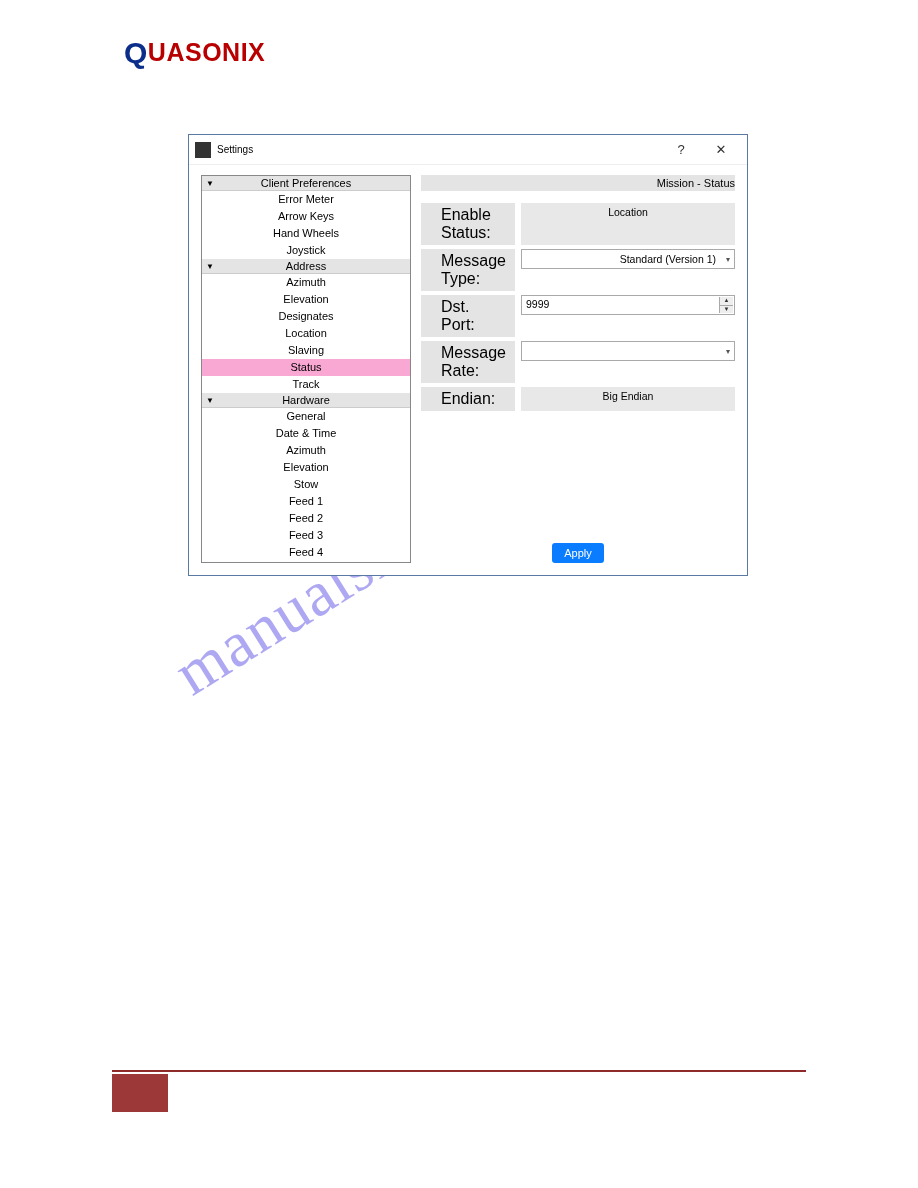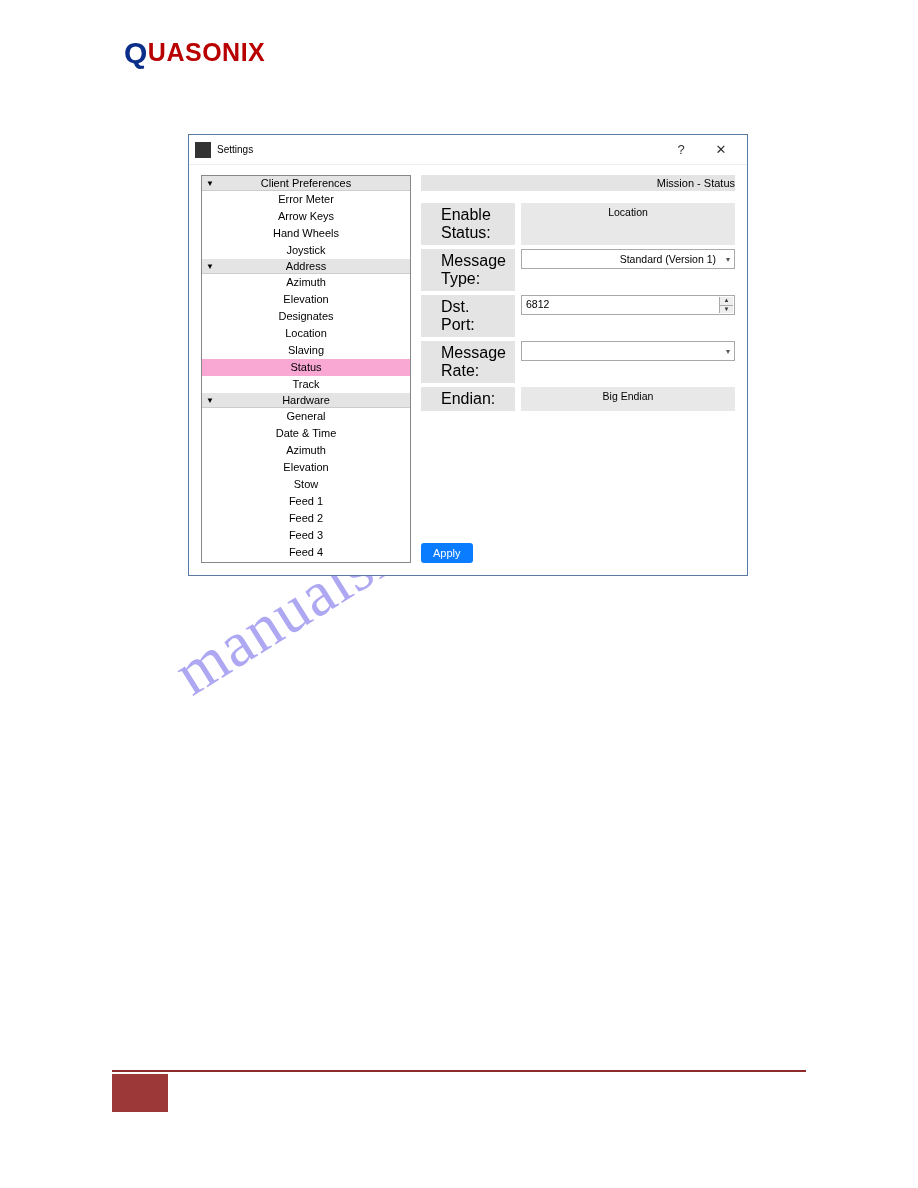--- a/index.html
+++ b/index.html
@@ -149,21 +149,21 @@
     position: absolute; right: 1px; top: 1px; bottom: 1px; width: 14px;
     display: flex; flex-direction: column;
     border-left: 1px solid #a9a9a9;
   }
   .spin-btns div {
     flex: 1; font-size: 6px; text-align: center; line-height: 7px; color:#333;
     background:#eee;
   }
   .spin-btns div:first-child { border-bottom:1px solid #a9a9a9; }
   .main-spacer { flex: 1; }
-  .apply-row { display: flex; justify-content: flex-start; }
+  .apply-row { display: flex; justify-content: center; }
   .apply-btn {
     background: #0a7cff;
     color: #fff;
     border: none;
     border-radius: 3px;
     padding: 4px 12px;
     font-size: 11px;
     cursor: pointer;
   }
   .watermark {
@@ -271,21 +271,21 @@
             <div class="form-select">
               <span>Standard (Version 1)</span>
               <span class="select-caret">▾</span>
             </div>
           </div>
 
 
           <div class="form-row">
             <div class="form-label">Dst. Port:</div>
             <div class="form-spin">
-              <span>6812</span>
+              <span>9999</span>
               <div class="spin-btns">
                 <div>▲</div>
                 <div>▼</div>
               </div>
             </div>
           </div>
 
           <div class="form-row">
             <div class="form-label">Message Rate:</div>
             <div class="form-select">

